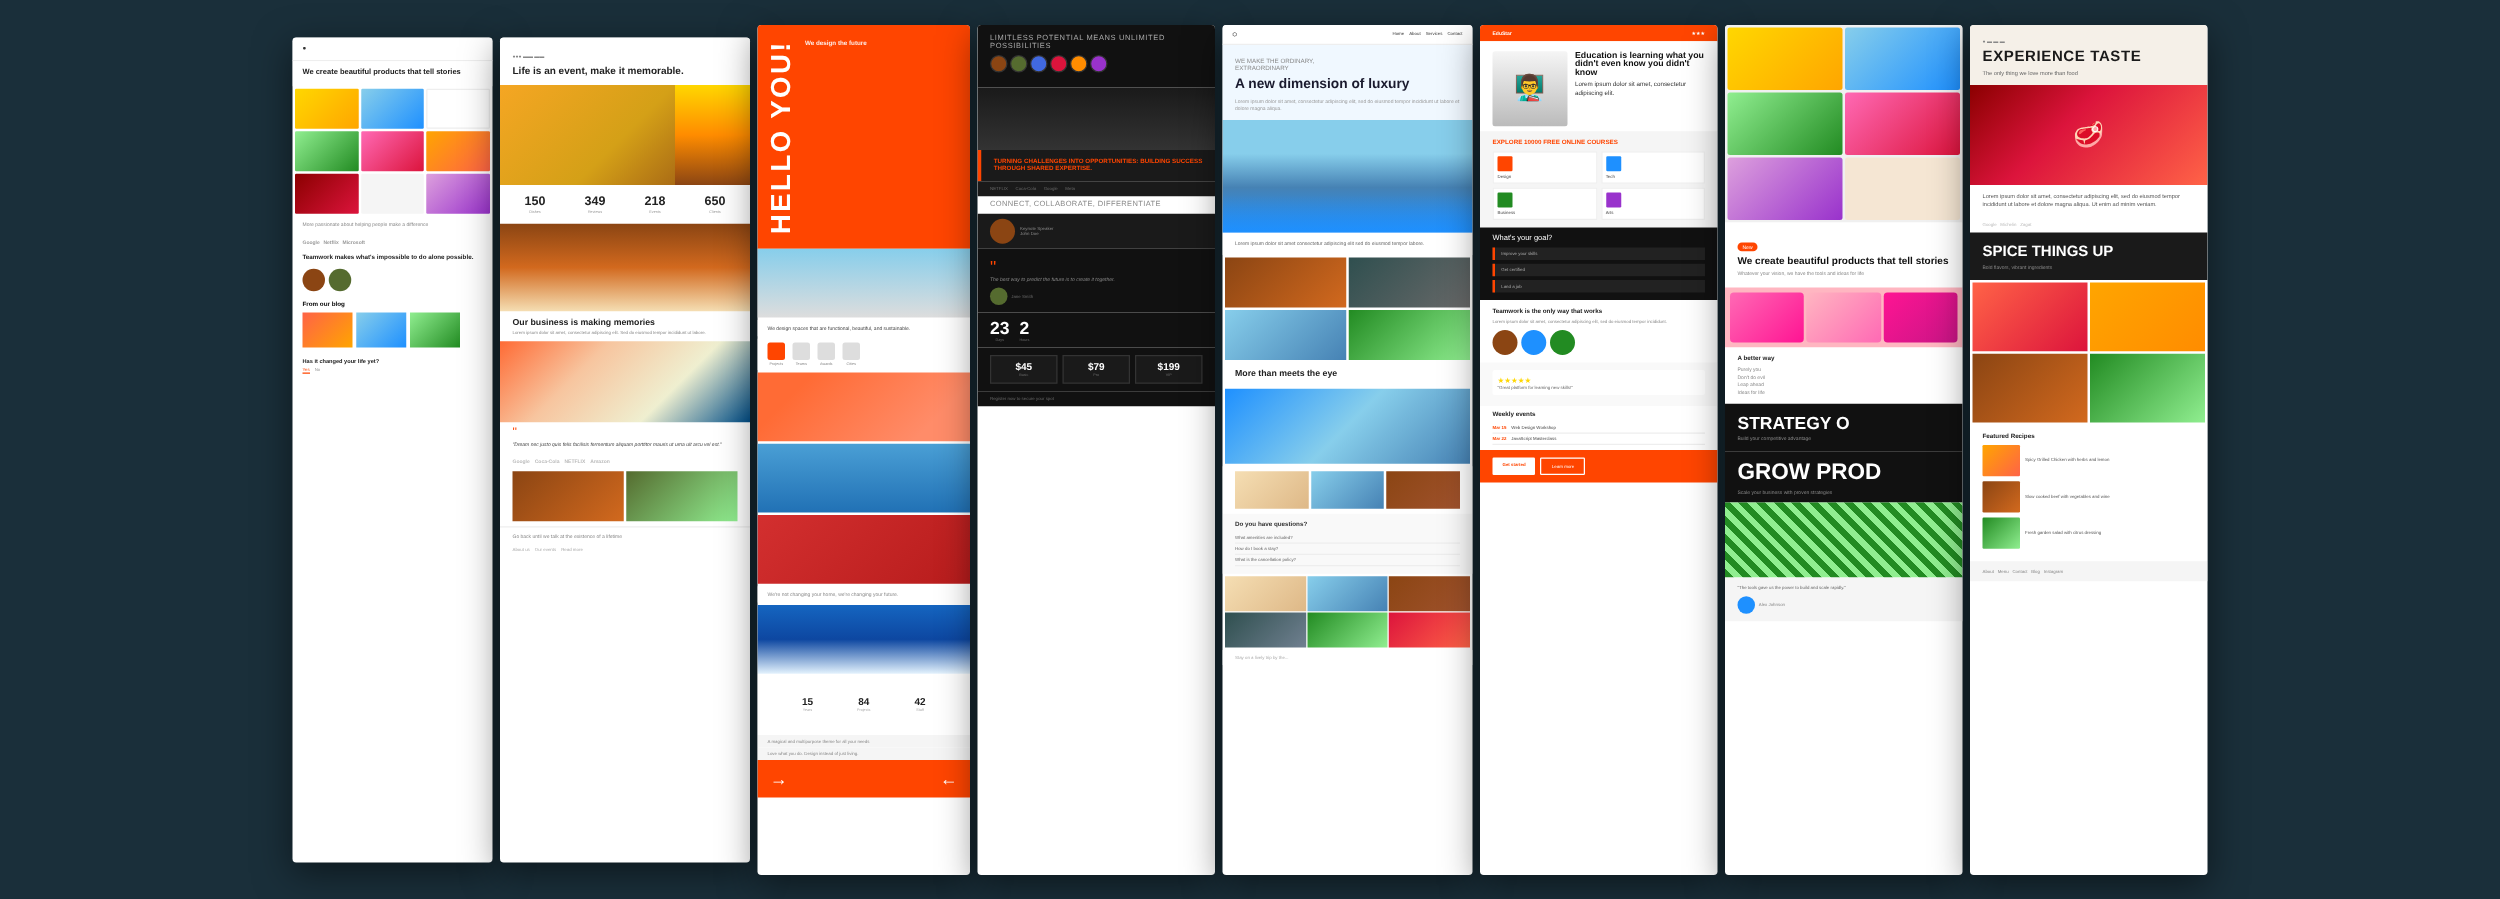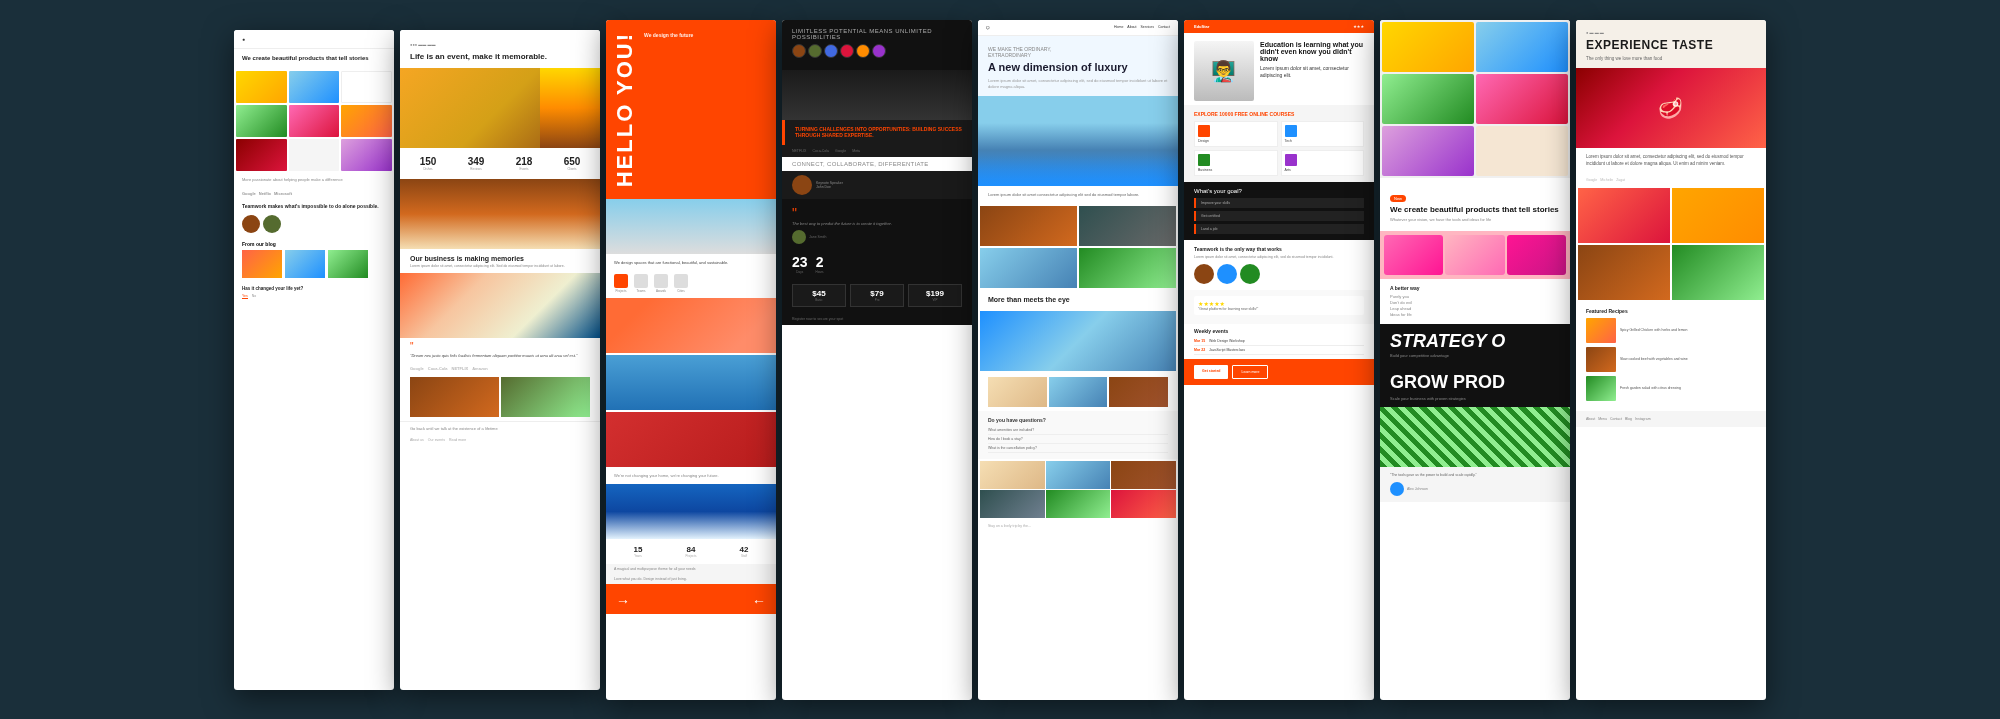--- a/index.html
+++ b/index.html
@@ -172,21 +172,21 @@
       height: 55px;
     }
     .arch-img-1 { background: linear-gradient(180deg, #87CEEB 0%, #ddd 100%); }
     .arch-img-2 { background: linear-gradient(135deg, #ff6b35 20%, #ff8c69 80%); }
     .arch-img-3 { background: linear-gradient(180deg, #4a9fd5 0%, #2171b5 100%); }
     .arch-img-4 { background: linear-gradient(135deg, #d32f2f 0%, #b71c1c 100%); }
     .arch-img-5 { background: linear-gradient(180deg, #1565c0 0%, #0d47a1 50%, #e3f2fd 100%); }
     .card-3 .stats {
       display: flex;
       justify-content: space-around;
-      padding: 6px;
+      padding: 18px;
       background: #fff;
     }
     .card-3 .orange-bottom {
       background: #ff4500;
       height: 30px;
       display: flex;
       align-items: center;
       justify-content: space-between;
       padding: 0 10px;
     }
@@ -584,25 +584,24 @@
     .pink-grid {
       display: grid;
       grid-template-columns: 1fr 1fr 1fr;
       gap: 2px;
     }
     .card-7 .strategy-section {
       background: #111;
       padding: 8px 10px;
     }
     .strategy-title {
-      font-size: 18px;
+      font-size: 14px;
       font-weight: 900;
       color: #fff;
       line-height: 1;
-      font-style: italic;
     }
     .strategy-sub {
       font-size: 4px;
       color: #888;
       margin-top: 3px;
     }
     .card-7 .grow-section {
       background: #111;
       padding: 6px 10px;
     }
@@ -1123,20 +1122,24 @@
       <div style="position:absolute;top:50%;left:50%;transform:translate(-50%,-50%);font-size:20px;">🥩</div>
     </div>
     <div class="food-text">
       Lorem ipsum dolor sit amet, consectetur adipiscing elit, sed do eiusmod tempor incididunt ut labore et dolore magna aliqua. Ut enim ad minim veniam.
     </div>
     <div style="padding:4px 10px;background:#fff;display:flex;gap:3px;">
       <span style="font-size:3.5px;color:#bbb;">Google</span>
       <span style="font-size:3.5px;color:#bbb;">Michelin</span>
       <span style="font-size:3.5px;color:#bbb;">Zagat</span>
     </div>
+    <div class="spice-section">
+      <div class="spice-title">SPICE THINGS UP</div>
+      <div style="font-size:4px;color:#888;margin-top:3px;">Bold flavors, vibrant ingredients</div>
+    </div>
     <div class="food-collage">
       <div class="food-col-item fc1"></div>
       <div class="food-col-item fc2"></div>
       <div class="food-col-item fc3"></div>
       <div class="food-col-item fc4"></div>
     </div>
     <div class="recipe-section">
       <div style="font-size:5px;font-weight:bold;color:#222;margin-bottom:4px;">Featured Recipes</div>
       <div class="recipe-item">
         <div class="recipe-img"></div>

